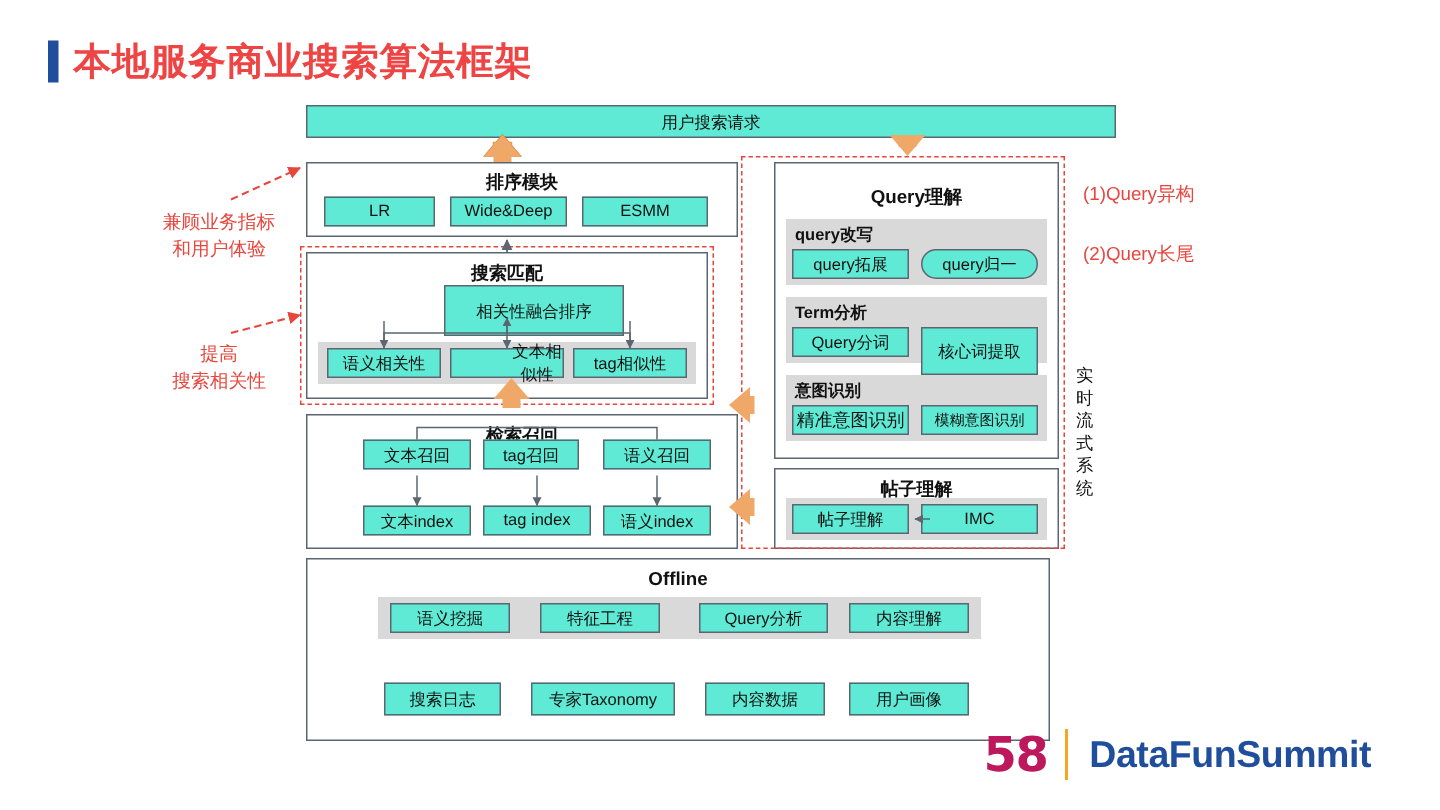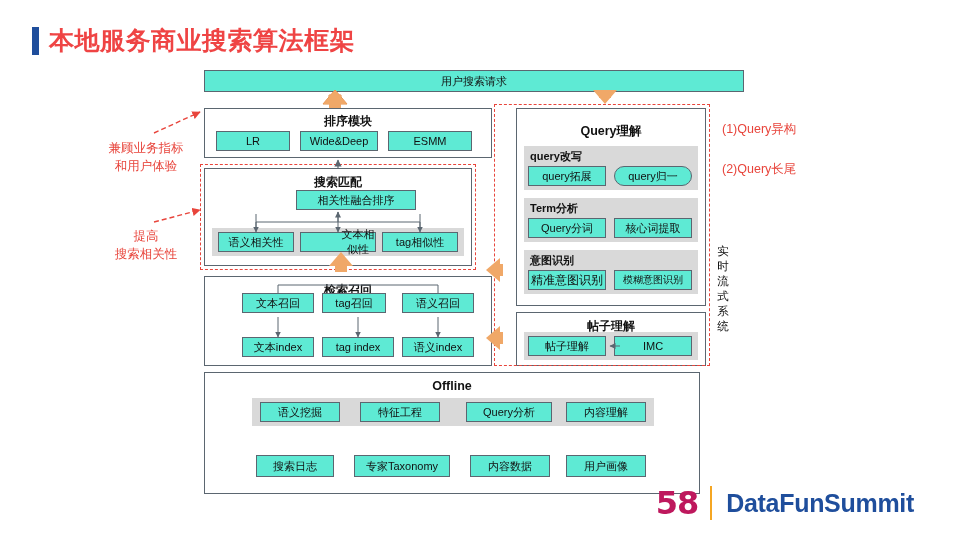--- a/index.html
+++ b/index.html
@@ -146,21 +146,21 @@
   <div class="panel" style="left:204px; top:108px; width:288px; height:50px;">
     <div class="panel-title" style="top:4px;">排序模块</div>
   </div>
   <div class="box" style="left:216px; top:131px; width:74px; height:20px;">LR</div>
   <div class="box" style="left:300px; top:131px; width:78px; height:20px;">Wide&amp;Deep</div>
   <div class="box" style="left:388px; top:131px; width:84px; height:20px;">ESMM</div>
 
   <div class="panel" style="left:204px; top:168px; width:268px; height:98px;">
     <div class="panel-title" style="top:5px;">搜索匹配</div>
   </div>
-  <div class="box" style="left:296px; top:190px; width:120px; height:20px;">相关性融合排序</div>
+  <div class="box" style="left:296px; top:190px; width:120px; height:34px;">相关性融合排序</div>
   <div class="box gray" style="left:212px; top:228px; width:252px; height:28px; border:none; background:#d9d9d9;"></div>
   <div class="box" style="left:218px; top:232px; width:76px; height:20px;">语义相关性</div>
   <div class="box" style="left:300px; top:232px; width:76px; height:20px;padding-left:40px;">文本相似性</div>
   <div class="box" style="left:382px; top:232px; width:76px; height:20px;">tag相似性</div>
 
   <div class="panel" style="left:204px; top:276px; width:288px; height:90px;">
     <div class="panel-title" style="top:5px;">检索召回</div>
   </div>
   <div class="box" style="left:242px; top:293px; width:72px; height:20px;">文本召回</div>
   <div class="box" style="left:322px; top:293px; width:64px; height:20px;">tag召回</div>
@@ -174,21 +174,21 @@
   </div>
 
   <div class="box gray" style="left:524px; top:146px; width:174px; height:44px; border:none;"></div>
   <div class="sub-label" style="left:530px; top:149px;">query改写</div>
   <div class="box" style="left:528px; top:166px; width:78px; height:20px;">query拓展</div>
   <div class="box" style="left:614px; top:166px; width:78px; height:20px;border-radius:10px;">query归一</div>
 
   <div class="box gray" style="left:524px; top:198px; width:174px; height:44px; border:none;"></div>
   <div class="sub-label" style="left:530px; top:201px;">Term分析</div>
   <div class="box" style="left:528px; top:218px; width:78px; height:20px;">Query分词</div>
-  <div class="box" style="left:614px; top:218px; width:78px; height:20px;">核心词提取</div>
+  <div class="box" style="left:614px; top:218px; width:78px; height:32px;">核心词提取</div>
 
   <div class="box gray" style="left:524px; top:250px; width:174px; height:44px; border:none;"></div>
   <div class="sub-label" style="left:530px; top:253px;">意图识别</div>
   <div class="box" style="left:528px; top:270px; width:78px; height:20px; font-size:12px;">精准意图识别</div>
   <div class="box" style="left:614px; top:270px; width:78px; height:20px; font-size:10px;">模糊意图识别</div>
 
   <div class="panel" style="left:516px; top:312px; width:190px; height:54px;">
     <div class="panel-title" style="top:5px;">帖子理解</div>
   </div>
   <div class="box gray" style="left:524px; top:332px; width:174px; height:28px; border:none;"></div>

